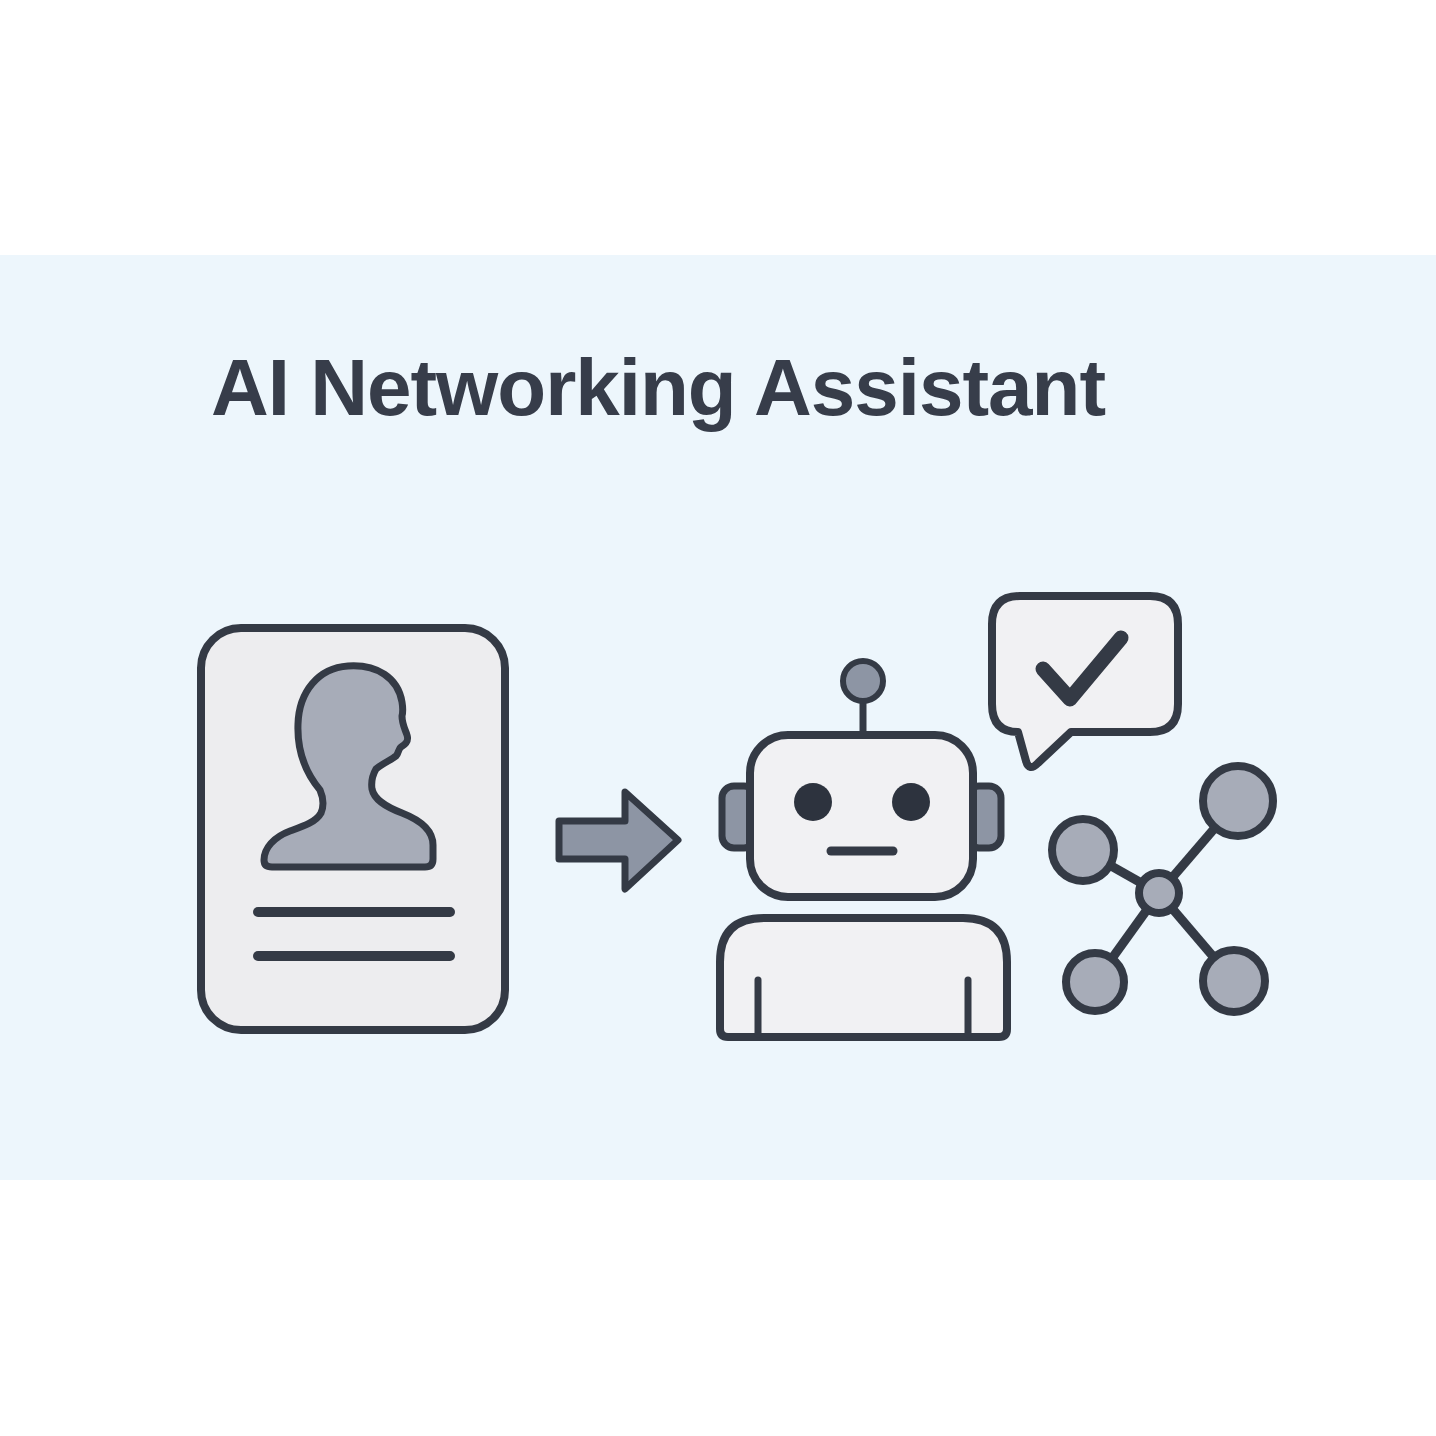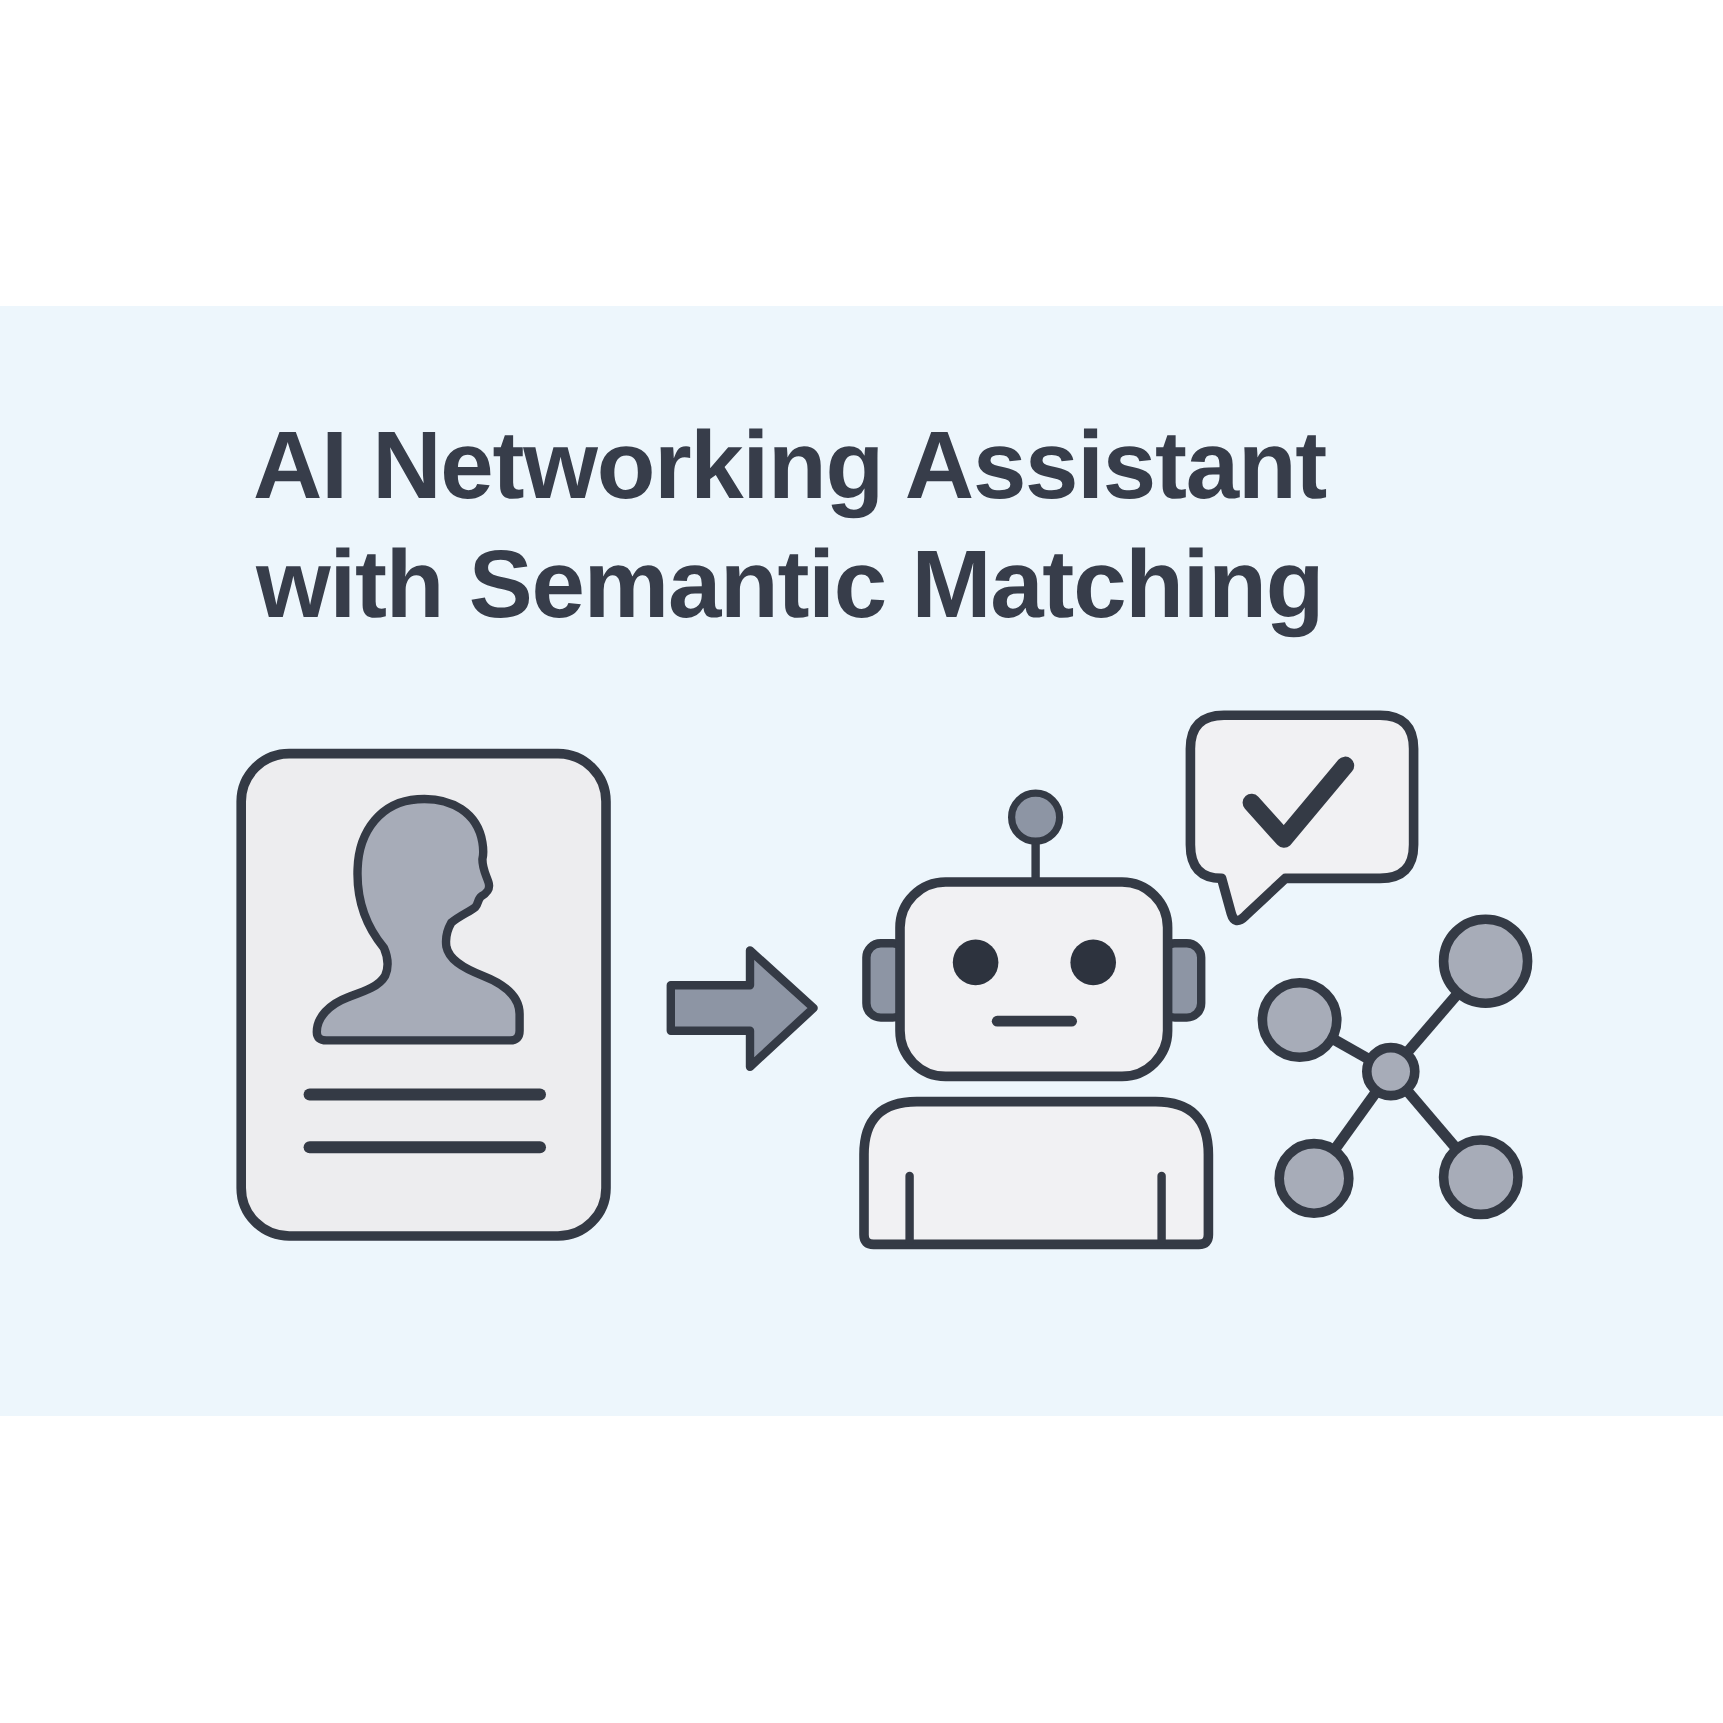--- a/index.html
+++ b/index.html
@@ -45,21 +45,20 @@
   .slate-fill{fill:var(--slate);stroke:var(--ink);}
   .eye-fill{fill:var(--eye);stroke:none;}
 </style>
 </head>
 <body>
 
 <div class="canvas-band"></div>
 
 <div class="hero-title">
   <span class="line">AI Networking Assistant</span>
-  <span class="line">with Semantic Matching</span>
 </div>
 
 <svg class="illustration" viewBox="0 0 1436 1436" aria-hidden="true">
 
   <g>
     <rect class="panel-fill" x="201" y="628" width="304" height="402" rx="40" stroke-width="8"></rect>
     <path class="gray-fill" stroke-width="7" stroke-linejoin="round" d="M 348 666
              C 318 668 299 692 298 724
              C 297 750 305 772 320 790
              C 323 797 324 806 321 813

